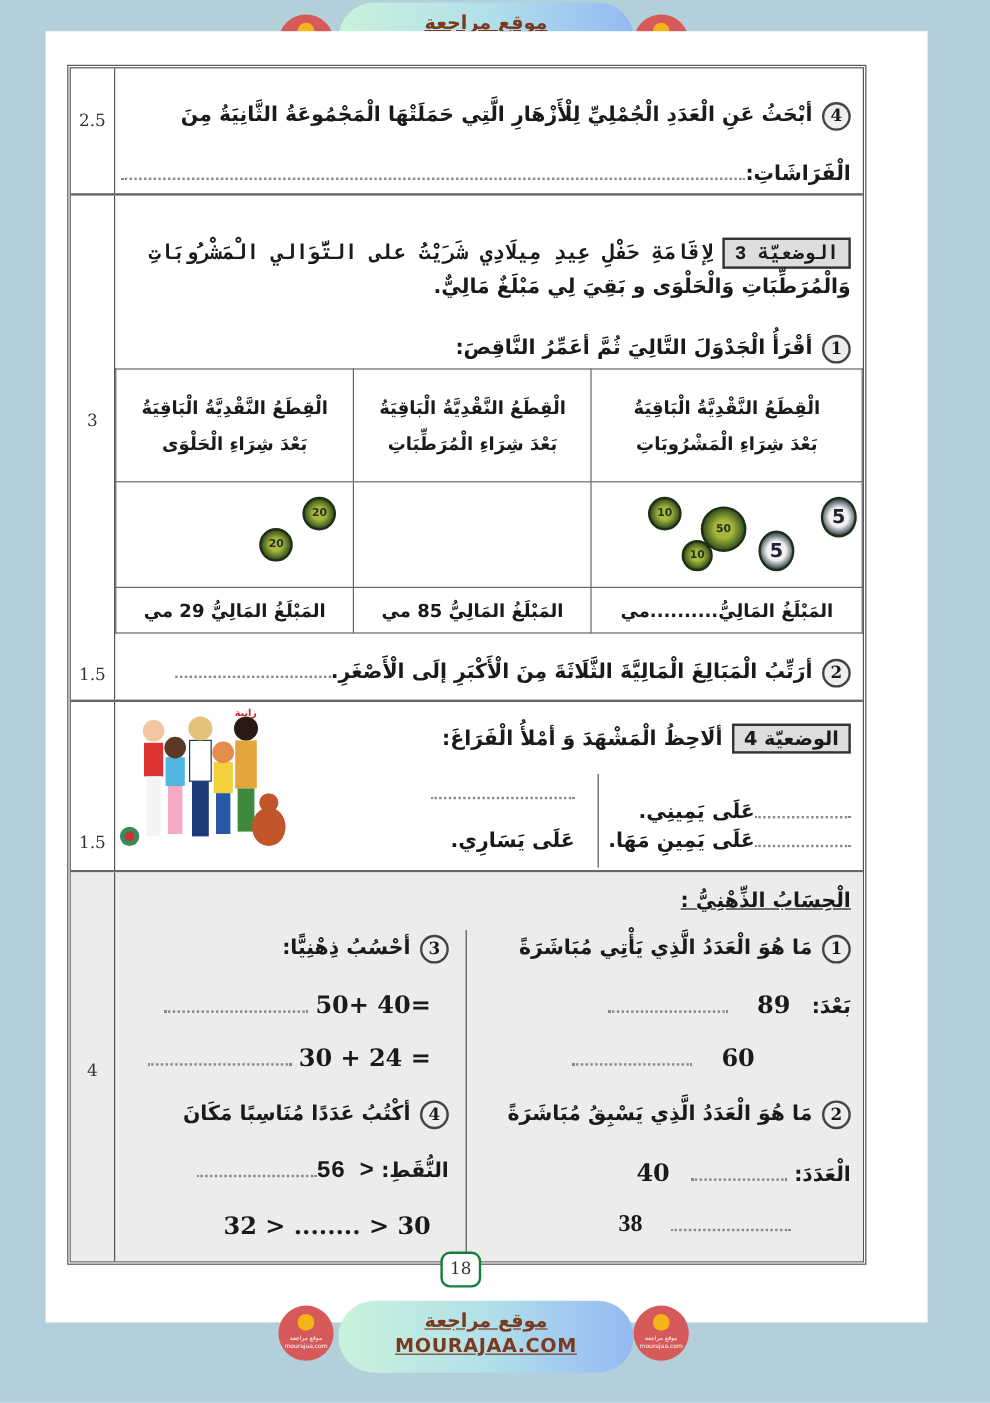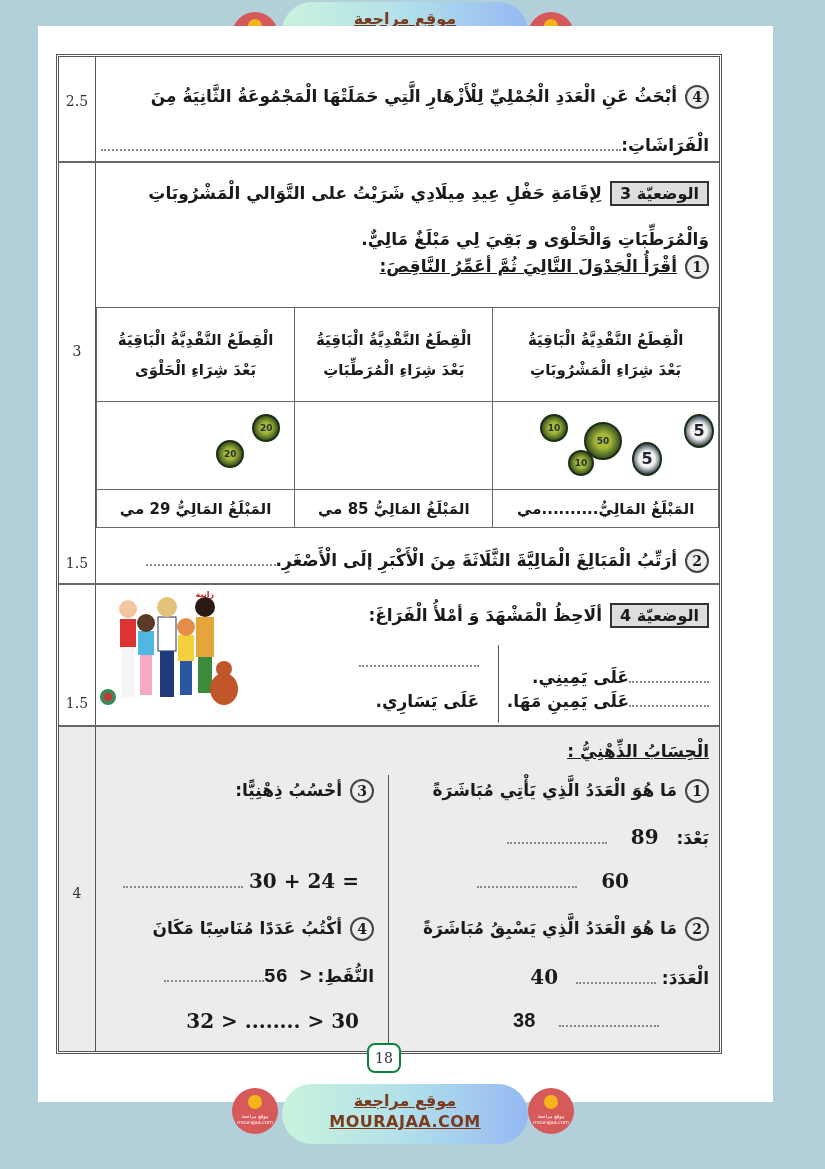--- a/index.html
+++ b/index.html
@@ -58,23 +58,23 @@
       <div class="line" style="top:78px;"><span>الْفَرَاشَاتِ:</span><span class="dots" style="width:520px;"></span></div>
     </div>
   </div>
 
   <div class="row" style="top:106px;height:422px;">
     <div class="score-col">
       <div class="score" style="top:180px;">3</div>
       <div class="score" style="top:392px;">1.5</div>
     </div>
     <div class="content">
-      <div class="line" style="top:18px;"><span class="badge">الوضعيّة 3</span><span>لِإقَامَةِ حَفْلِ عِيدِ مِيلَادِي شَرَيْتُ على التَّوَالي الْمَشْرُوبَاتِ</span></div>
+      <div class="line" style="top:35px;font-family:Liberation Mono, monospace;"><span class="badge">الوضعيّة 3</span><span>لِإقَامَةِ حَفْلِ عِيدِ مِيلَادِي شَرَيْتُ على التَّوَالي الْمَشْرُوبَاتِ</span></div>
       <div class="line" style="top:66px;"><span>وَالْمُرَطِّبَاتِ وَالْحَلْوَى و بَقِيَ لِي مَبْلَغٌ مَالِيٌّ.</span></div>
-      <div class="line" style="top:92px;text-decoration:underline;"><span class="circ">1</span><span>أقْرَأُ الْجَدْوَلَ التَّالِيَ ثُمَّ أعَمِّرُ النَّاقِصَ:</span></div>
+      <div class="line" style="top:116px;"><span class="circ">1</span><span>أقْرَأُ الْجَدْوَلَ التَّالِيَ ثُمَّ أعَمِّرُ النَّاقِصَ:</span></div>
 
       <table class="money">
         <tbody>
             <tr style="height:94px;">
           <td>
                 <div>الْقِطَعُ النَّقْدِيَّةُ الْبَاقِيَةُ</div>
                 <div style="margin-top:12px;">بَعْدَ شِرَاءِ الْمَشْرُوبَاتِ</div>
               </td>
           <td>
                 <div>الْقِطَعُ النَّقْدِيَّةُ الْبَاقِيَةُ</div>
@@ -154,23 +154,24 @@
       </div>
     <div class="content">
       <div class="line" style="top:14px;"><span style="text-decoration:underline;">الْحِسَابُ الذِّهْنِيُّ :</span></div>
       <div class="vdiv" style="right:330px;top:48px;bottom:0;"></div>
 
       <div class="line" style="top:52px;"><span class="circ">1</span><span>مَا هُوَ الْعَدَدُ الَّذِي يَأْتِي مُبَاشَرَةً</span></div>
       <div class="line" style="top:98px;"><span>بَعْدَ:</span>&nbsp;&nbsp;&nbsp;<span style="font-family:'DejaVu Serif',serif;font-size:20px;">89</span>&nbsp;&nbsp;&nbsp;&nbsp;<span class="dots" style="width:100px;"></span></div>
       <div class="line" style="top:142px;right:90px;"><span style="font-family:'DejaVu Serif',serif;font-size:20px;">60</span>&nbsp;&nbsp;&nbsp;&nbsp;<span class="dots" style="width:100px;"></span></div>
       <div class="line" style="top:190px;"><span class="circ">2</span><span>مَا هُوَ الْعَدَدُ الَّذِي يَسْبِقُ مُبَاشَرَةً</span></div>
       <div class="line" style="top:238px;"><span>الْعَدَدَ:</span>&nbsp;<span class="dots" style="width:80px;"></span>&nbsp;&nbsp;&nbsp;<span style="font-family:'DejaVu Serif',serif;font-size:20px;">40</span></div>
-      <div class="line" style="top:282px;right:60px;"><span class="dots" style="width:100px;"></span>&nbsp;&nbsp;&nbsp;&nbsp;<span style="font-family:Liberation Sans, sans-serif;font-size:20px;">38</span></div>
+      <div class="line" style="top:282px;right:60px;"><span class="dots" style="width:100px;"></span>&nbsp;&nbsp;&nbsp;&nbsp;<span style="font-family:Liberation Serif, serif;font-size:20px;">38</span></div>
 
       <div class="line" style="top:52px;right:345px;"><span class="circ">3</span><span>أحْسُبُ ذِهْنِيًّا:</span></div>
+      <div class="line" style="top:98px;right:360px;direction:ltr;"><span class="dots" style="width:120px;"></span>&nbsp;<span style="font-family:'DejaVu Serif',serif;font-size:20px;">50+ 40=</span></div>
       <div class="line" style="top:142px;right:360px;direction:ltr;"><span class="dots" style="width:120px;"></span>&nbsp;<span style="font-family:'DejaVu Serif',serif;font-size:20px;">30 + 24 =</span></div>
       <div class="line" style="top:190px;right:345px;"><span class="circ">4</span><span>أكْتُبُ عَدَدًا مُنَاسِبًا مَكَانَ</span></div>
       <div class="line" style="top:238px;right:345px;"><span>النُّقَطِ:</span>&nbsp;<span style="font-family:Liberation Mono, monospace;font-size:20px;direction:ltr;unicode-bidi:embed;">56 &gt;</span><span class="dots" style="width:100px;"></span></div>
       <div class="line" style="top:282px;right:360px;direction:ltr;"><span style="font-family:'DejaVu Serif',serif;font-size:20px;">32 &gt; ........ &gt; 30</span></div>
     </div>
   </div>
 </div>
 
 <div class="pageno">18</div>
 

